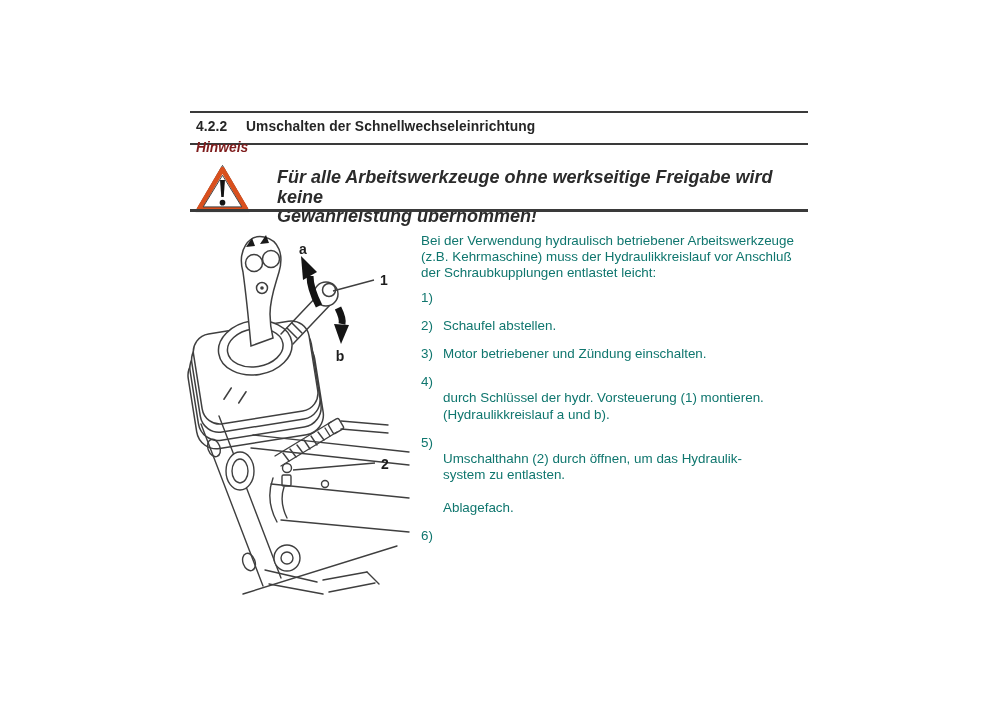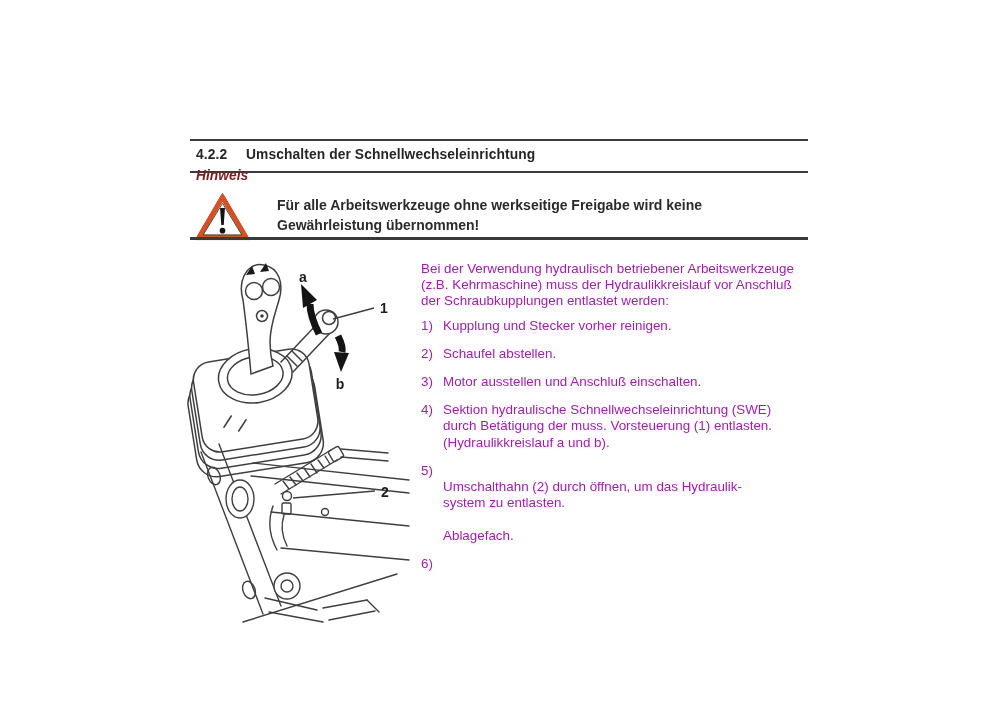--- a/index.html
+++ b/index.html
@@ -1,46 +1,46 @@
 <!DOCTYPE html>
 <html><head>
 <meta charset="utf-8">
 <style>
   html,body{margin:0;padding:0;}
   body{
     width:1000px;height:707px;background:#ffffff;position:relative;overflow:hidden;
     font-family:"Liberation Sans",sans-serif;color:#2b2b2b;
   }
-  .page{position:absolute;inset:0;margin-top:28px;}
+  .page{position:absolute;inset:0;}
   .rule{position:absolute;left:190px;width:618px;background:#3a3a3a;}
   .rule-top{top:111px;height:2px;}
   .rule-mid{top:143px;height:2px;}
   .rule-thick{top:209px;height:3px;}
   .title-row{
     position:absolute;left:196px;top:119px;width:612px;display:flex;
     font-weight:bold;font-size:13.8px;color:#262626;letter-spacing:.1px;
   }
   .sec-num{width:50px;flex:none;}
   .hinweis{
     position:absolute;left:196px;top:140px;
     font-weight:bold;font-style:italic;font-size:13.8px;color:#7f1d1d;
   }
   .warn{position:absolute;left:194px;top:164px;width:57px;height:49px;}
   .warn-text{
     position:absolute;left:277px;top:168px;width:500px;
-    font-weight:bold;font-size:14px;line-height:19.5px;color:#2b2b2b;
+    font-weight:bold;font-style:italic;font-size:18px;line-height:19.5px;color:#2b2b2b;
   }
   .figure{position:absolute;left:183px;top:228px;width:230px;height:370px;}
   .figlabel{
     font-family:"Liberation Sans",sans-serif;font-weight:bold;font-size:14px;
     fill:#1d1d1d;text-anchor:middle;font-style:normal;
   }
   .body-col{
     position:absolute;left:421px;top:233px;width:400px;
-    font-size:13.4px;line-height:16.2px;color:#a21caf;
+    font-size:13.4px;line-height:16.2px;color:#0f766e;
   }
   .block{display:flex;margin-bottom:12px;}
   .block.intro{margin-bottom:8px;}
   .num{width:22px;flex:none;}
   .txt{white-space:nowrap;}
   .txt b{font-weight:normal;}
 </style>
 </head>
 <body>
 
@@ -164,37 +164,36 @@
       <line x1="184" y1="344" x2="196" y2="356"></line>
       <line x1="60" y1="366" x2="214" y2="318"></line>
     </g>
 
     <line x1="110" y1="242" x2="192" y2="235" stroke="#3f3f3f" stroke-width="1.3"></line>
     <text class="figlabel" x="202" y="241">2</text>
   </svg>
 
   <div class="body-col">
       <div class="block intro">
-        <div class="txt"><span>Bei der Verwendung hydraulisch betriebener Arbeitswerkzeuge</span><br><span>(z.B. Kehrmaschine) muss der Hydraulikkreislauf </span><b>vor</b><span> Anschluß</span><br><span>der Schraubkupplungen entlastet werden:</span></div>
+        <div class="txt"><span>Bei der Verwendung hydraulisch betriebener Arbeitswerkzeuge</span><br><span>(z.B. Kehrmaschine) muss der Hydraulikkreislauf </span><b>vor</b><span> Anschluß</span><br><span>der Schraubkupplungen entlastet leicht:</span></div>
       </div>
       <div class="block">
         <span class="num">1)</span>
-        <div class="txt"><span>Kupplung und Stecker vorher reinigen.</span></div>
       </div>
       <div class="block">
         <span class="num">2)</span>
         <div class="txt"><span>Schaufel abstellen.</span></div>
       </div>
       <div class="block">
         <span class="num">3)</span>
-        <div class="txt"><span>Motor ausstellen und Anschluß einschalten.</span></div>
+        <div class="txt"><span>Motor betriebener und Zündung einschalten.</span></div>
       </div>
       <div class="block">
         <span class="num">4)</span>
-        <div class="txt"><span>Sektion hydraulische Schnellwechseleinrichtung (SWE)</span><br><span>durch Betätigung der muss. Vorsteuerung (</span><b>1</b><span>) entlasten.</span><br><span>(Hydraulikkreislauf </span><b>a</b><span> und </span><b>b</b><span>).</span></div>
+        <div class="txt"><br><span>durch Schlüssel der hydr. Vorsteuerung (</span><b>1</b><span>) montieren.</span><br><span>(Hydraulikkreislauf </span><b>a</b><span> und </span><b>b</b><span>).</span></div>
       </div>
       <div class="block">
         <span class="num">5)</span>
         <div class="txt"><br><span>Umschalthahn (</span><b>2</b><span>) durch öffnen, um das Hydraulik-</span><br><span>system zu entlasten.</span><br><br><span>Ablagefach.</span></div>
       </div>
       <div class="block">
         <span class="num">6)</span>
       </div>
     </div>
 

